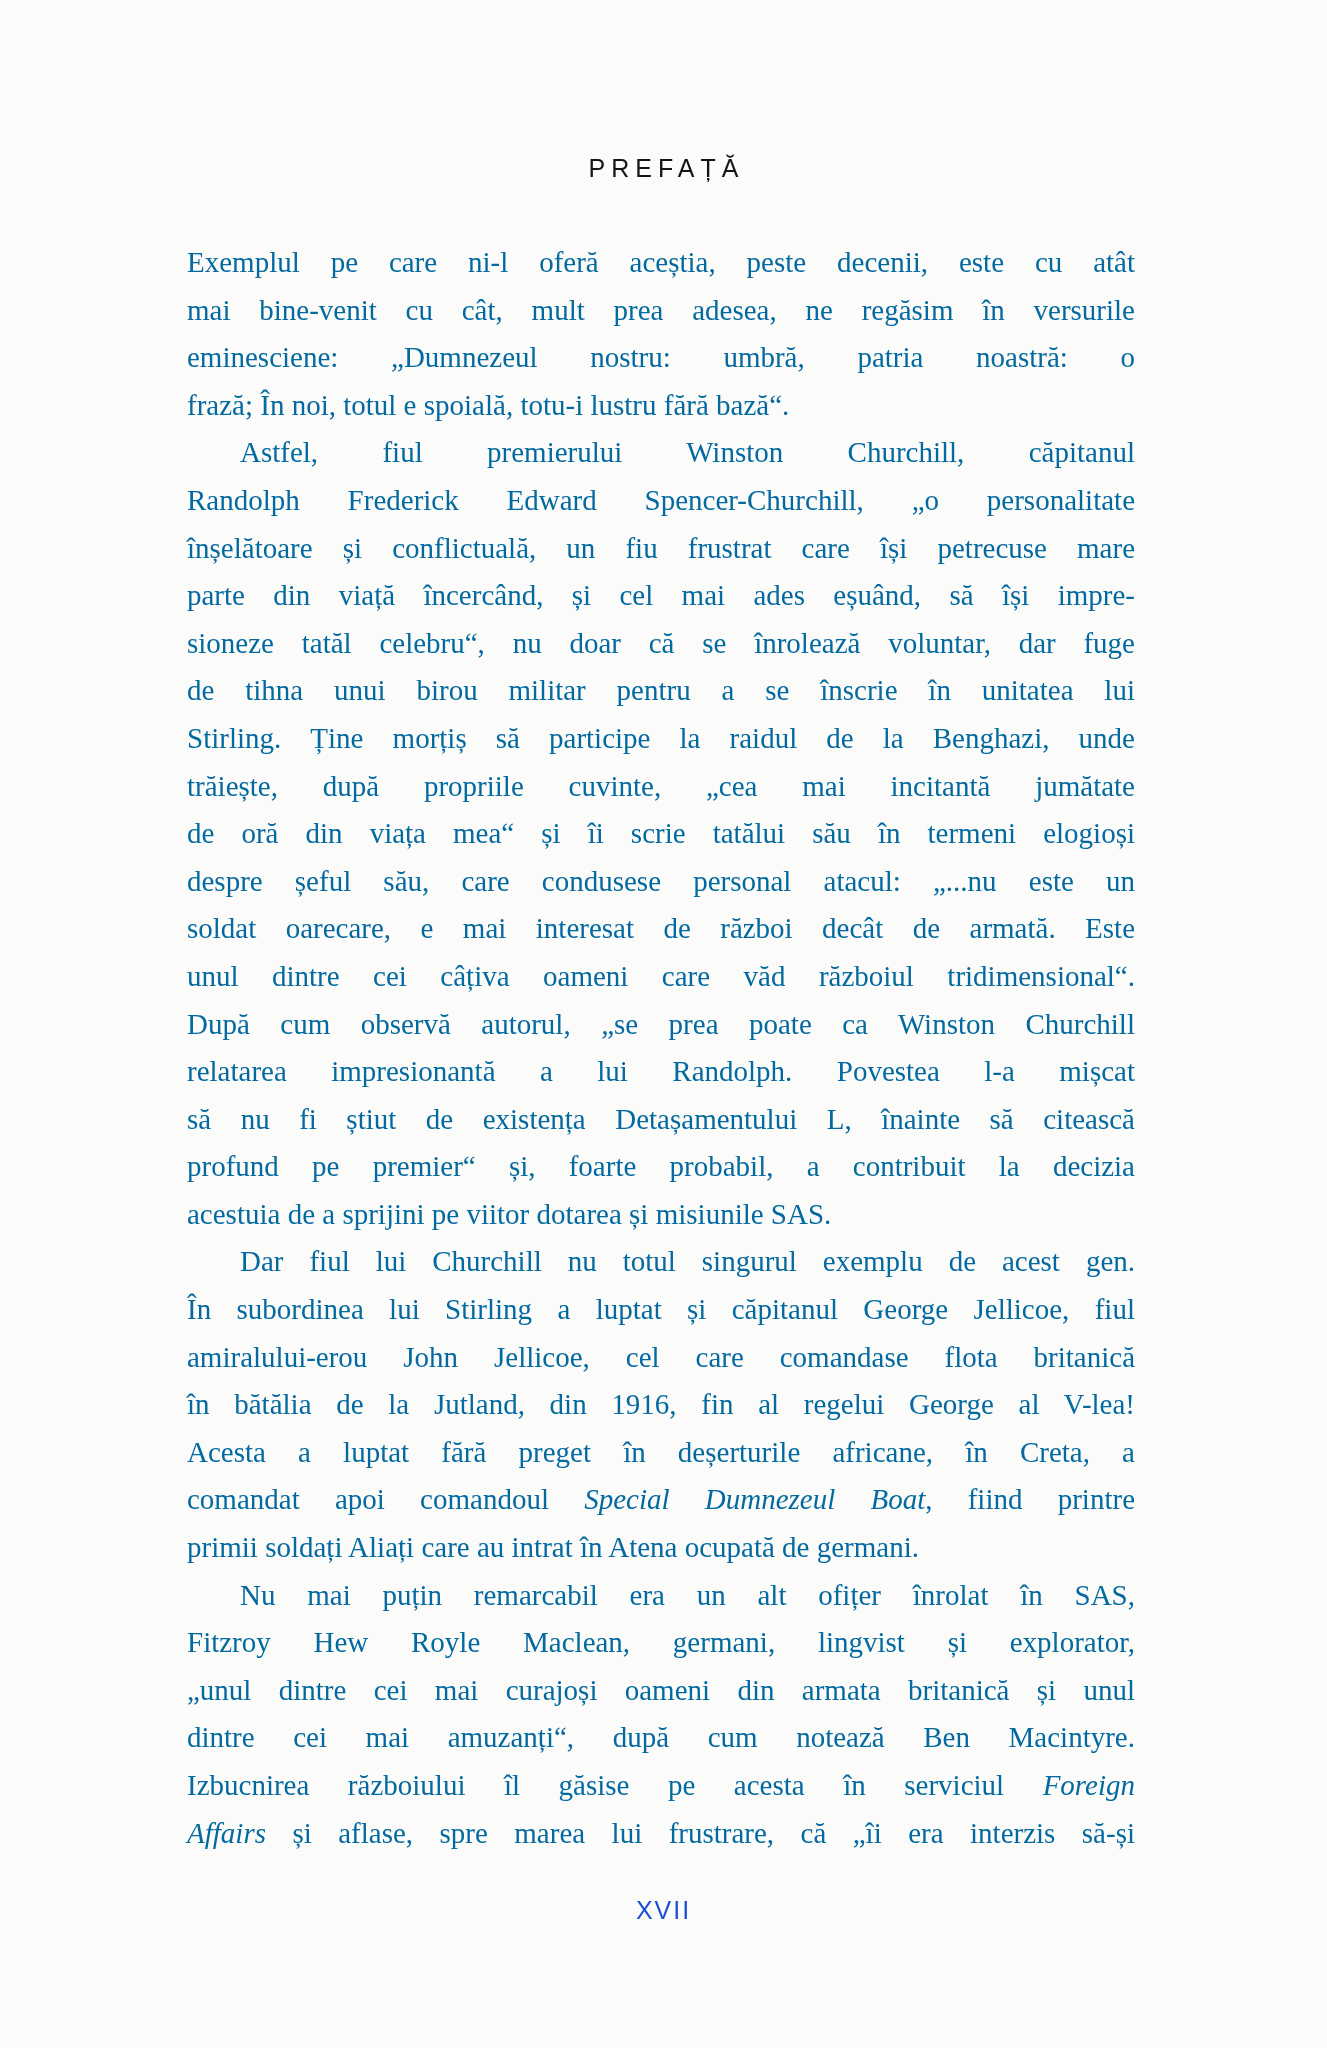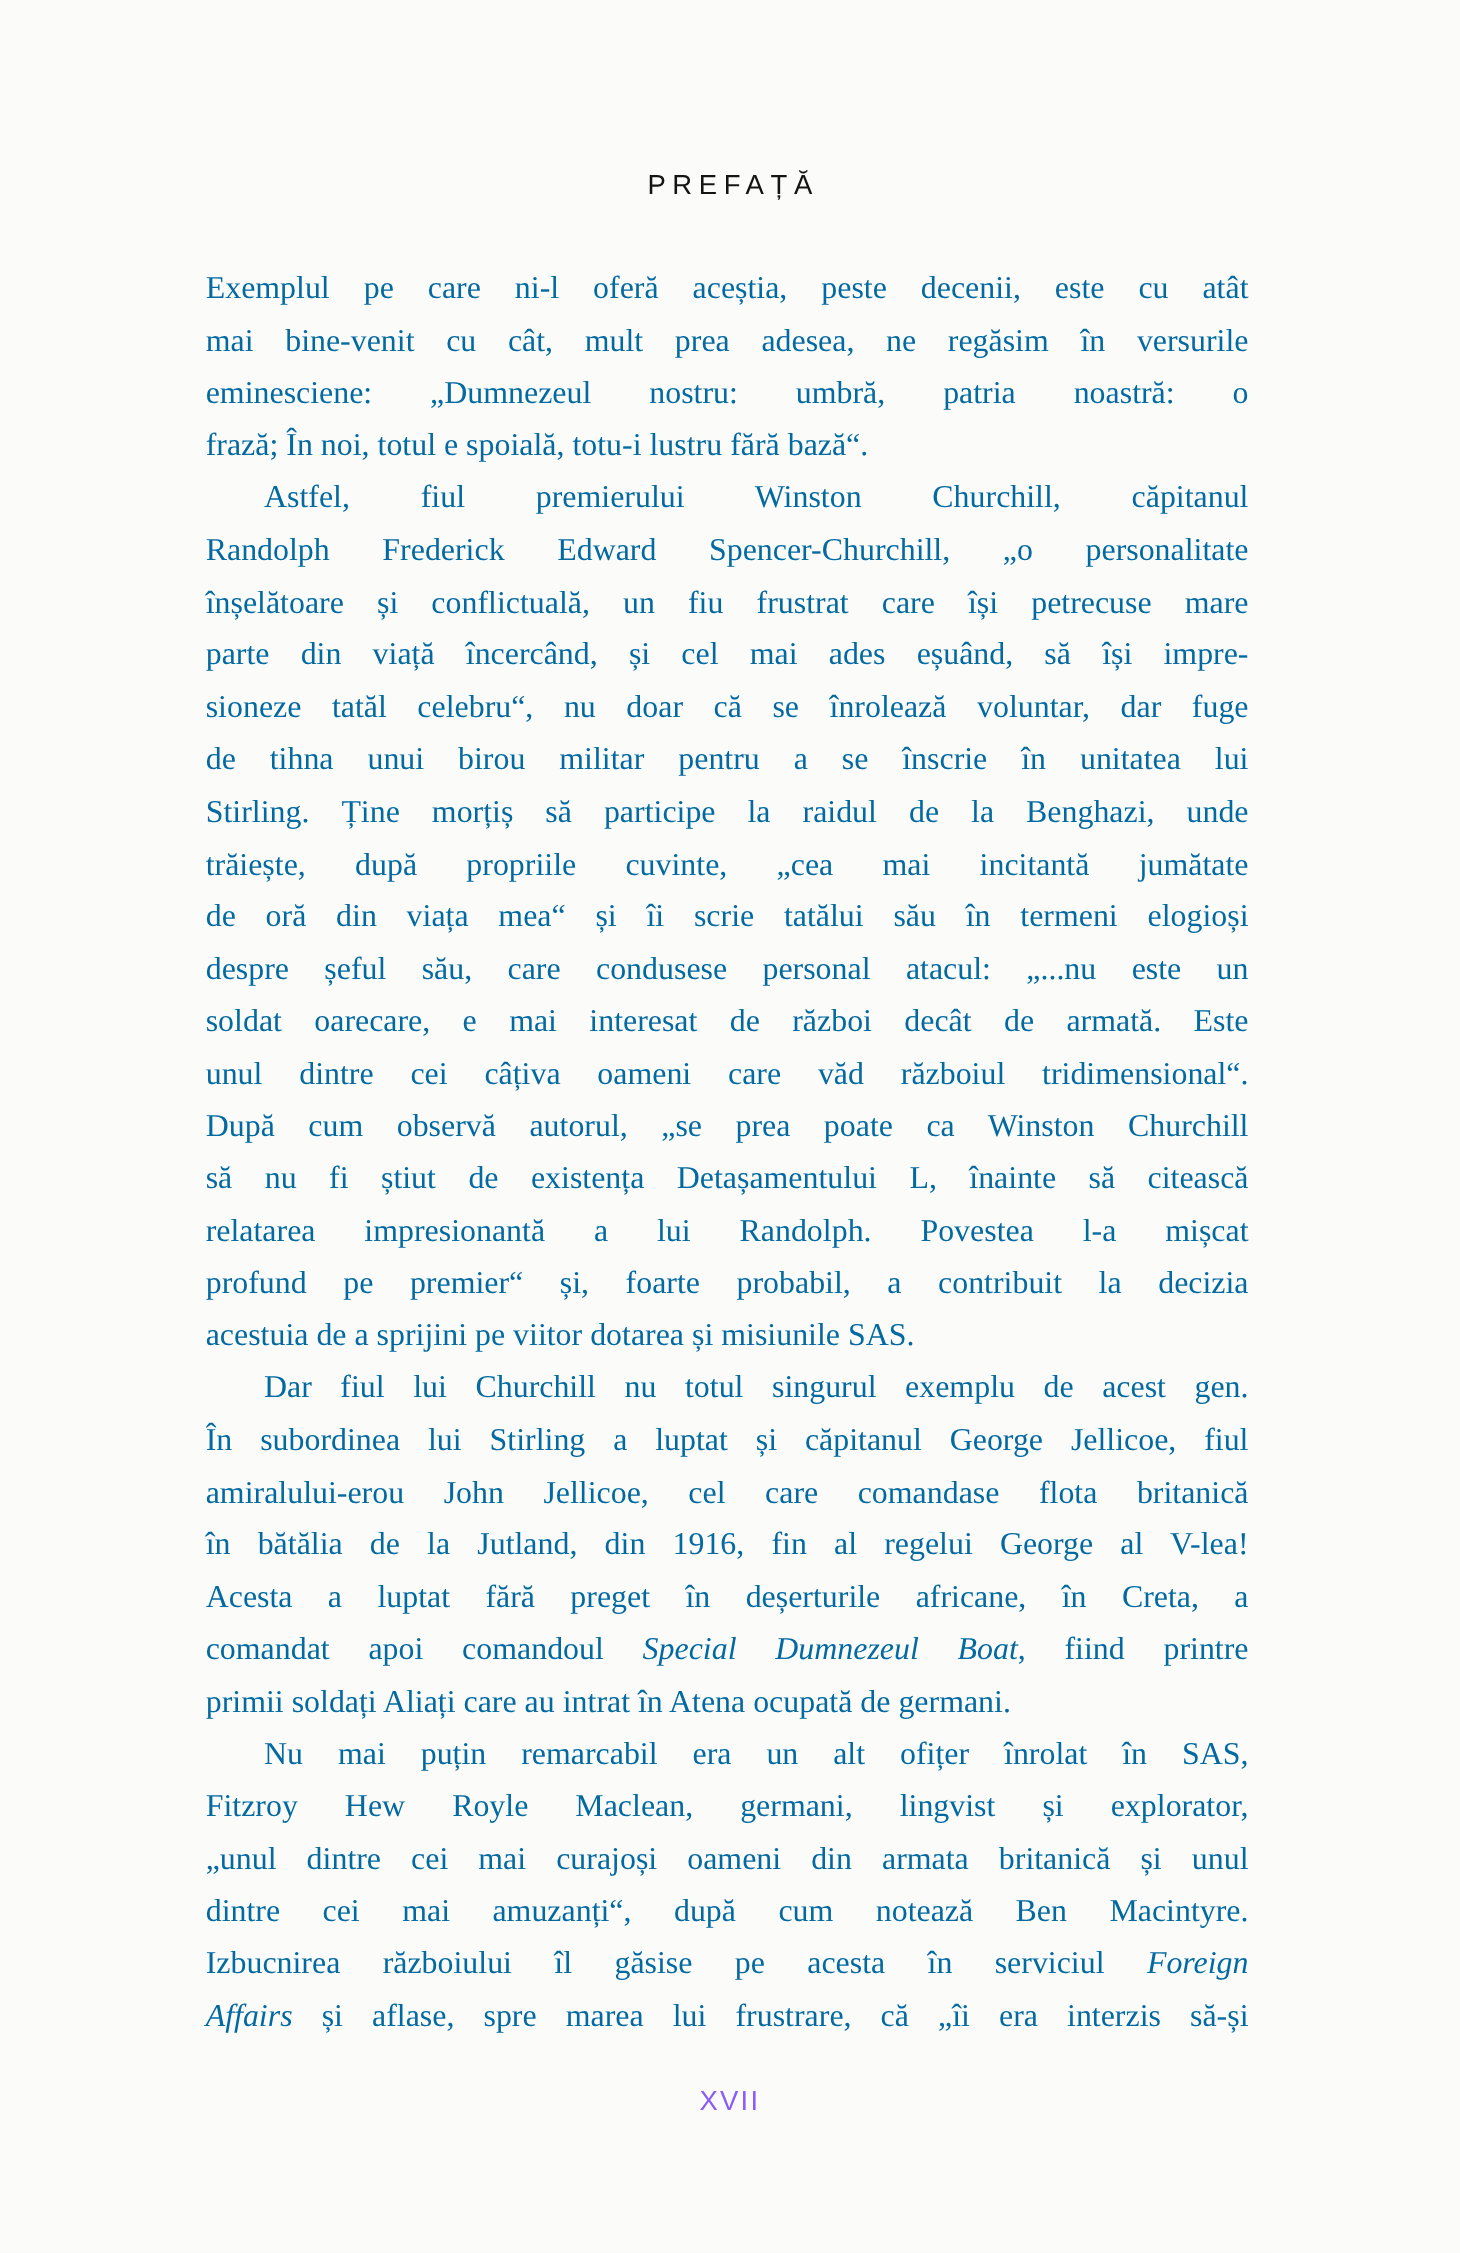--- a/index.html
+++ b/index.html
@@ -44,21 +44,21 @@
   .line.indent { text-indent: 53px; }
   .it { font-style: italic; }
   .page-number {
     position: absolute;
     top: 1895px; left: 0; width: 100%;
     text-align: center;
     font-family: "Liberation Sans", sans-serif;
     font-size: 25px;
     line-height: 30px;
     letter-spacing: 2px;
-    color: #8b5cf6;
+    color: #1d4ed8;
   }
 </style>
 </head>
 <body>
 
 <div class="page">
   <div class="heading">PREFAȚĂ</div>
 
   <div class="body-text">
       <div class="paragraph">
@@ -74,22 +74,22 @@
         <div class="line j"><span>parte din viață încercând, și cel mai ades eșuând, să își impre-</span></div>
         <div class="line j"><span>sioneze tatăl celebru“, nu doar că se înrolează voluntar, dar fuge</span></div>
         <div class="line j"><span>de tihna unui birou militar pentru a se înscrie în unitatea lui</span></div>
         <div class="line j"><span>Stirling. Ține morțiș să participe la raidul de la Benghazi, unde</span></div>
         <div class="line j"><span>trăiește, după propriile cuvinte, „cea mai incitantă jumătate</span></div>
         <div class="line j"><span>de oră din viața mea“ și îi scrie tatălui său în termeni elogioși</span></div>
         <div class="line j"><span>despre șeful său, care condusese personal atacul: „...nu este un</span></div>
         <div class="line j"><span>soldat oarecare, e mai interesat de război decât de armată. Este</span></div>
         <div class="line j"><span>unul dintre cei câțiva oameni care văd războiul tridimensional“.</span></div>
         <div class="line j"><span>După cum observă autorul, „se prea poate ca Winston Churchill</span></div>
+        <div class="line j"><span>relatarea impresionantă a lui Randolph. Povestea l-a mișcat</span></div>
         <div class="line j"><span>să nu fi știut de existența Detașamentului L, înainte să citească</span></div>
-        <div class="line j"><span>relatarea impresionantă a lui Randolph. Povestea l-a mișcat</span></div>
         <div class="line j"><span>profund pe premier“ și, foarte probabil, a contribuit la decizia</span></div>
         <div class="line"><span>acestuia de a sprijini pe viitor dotarea și misiunile SAS.</span></div>
       </div>
       <div class="paragraph">
         <div class="line j indent"><span>Dar fiul lui Churchill nu totul singurul exemplu de acest gen.</span></div>
         <div class="line j"><span>În subordinea lui Stirling a luptat și căpitanul George Jellicoe, fiul</span></div>
         <div class="line j"><span>amiralului-erou John Jellicoe, cel care comandase flota britanică</span></div>
         <div class="line j"><span>în bătălia de la Jutland, din 1916, fin al regelui George al V-lea!</span></div>
         <div class="line j"><span>Acesta a luptat fără preget în deșerturile africane, în Creta, a</span></div>
         <div class="line j"><span>comandat apoi comandoul </span><span class="it">Special Dumnezeul Boat</span><span>, fiind printre</span></div>

